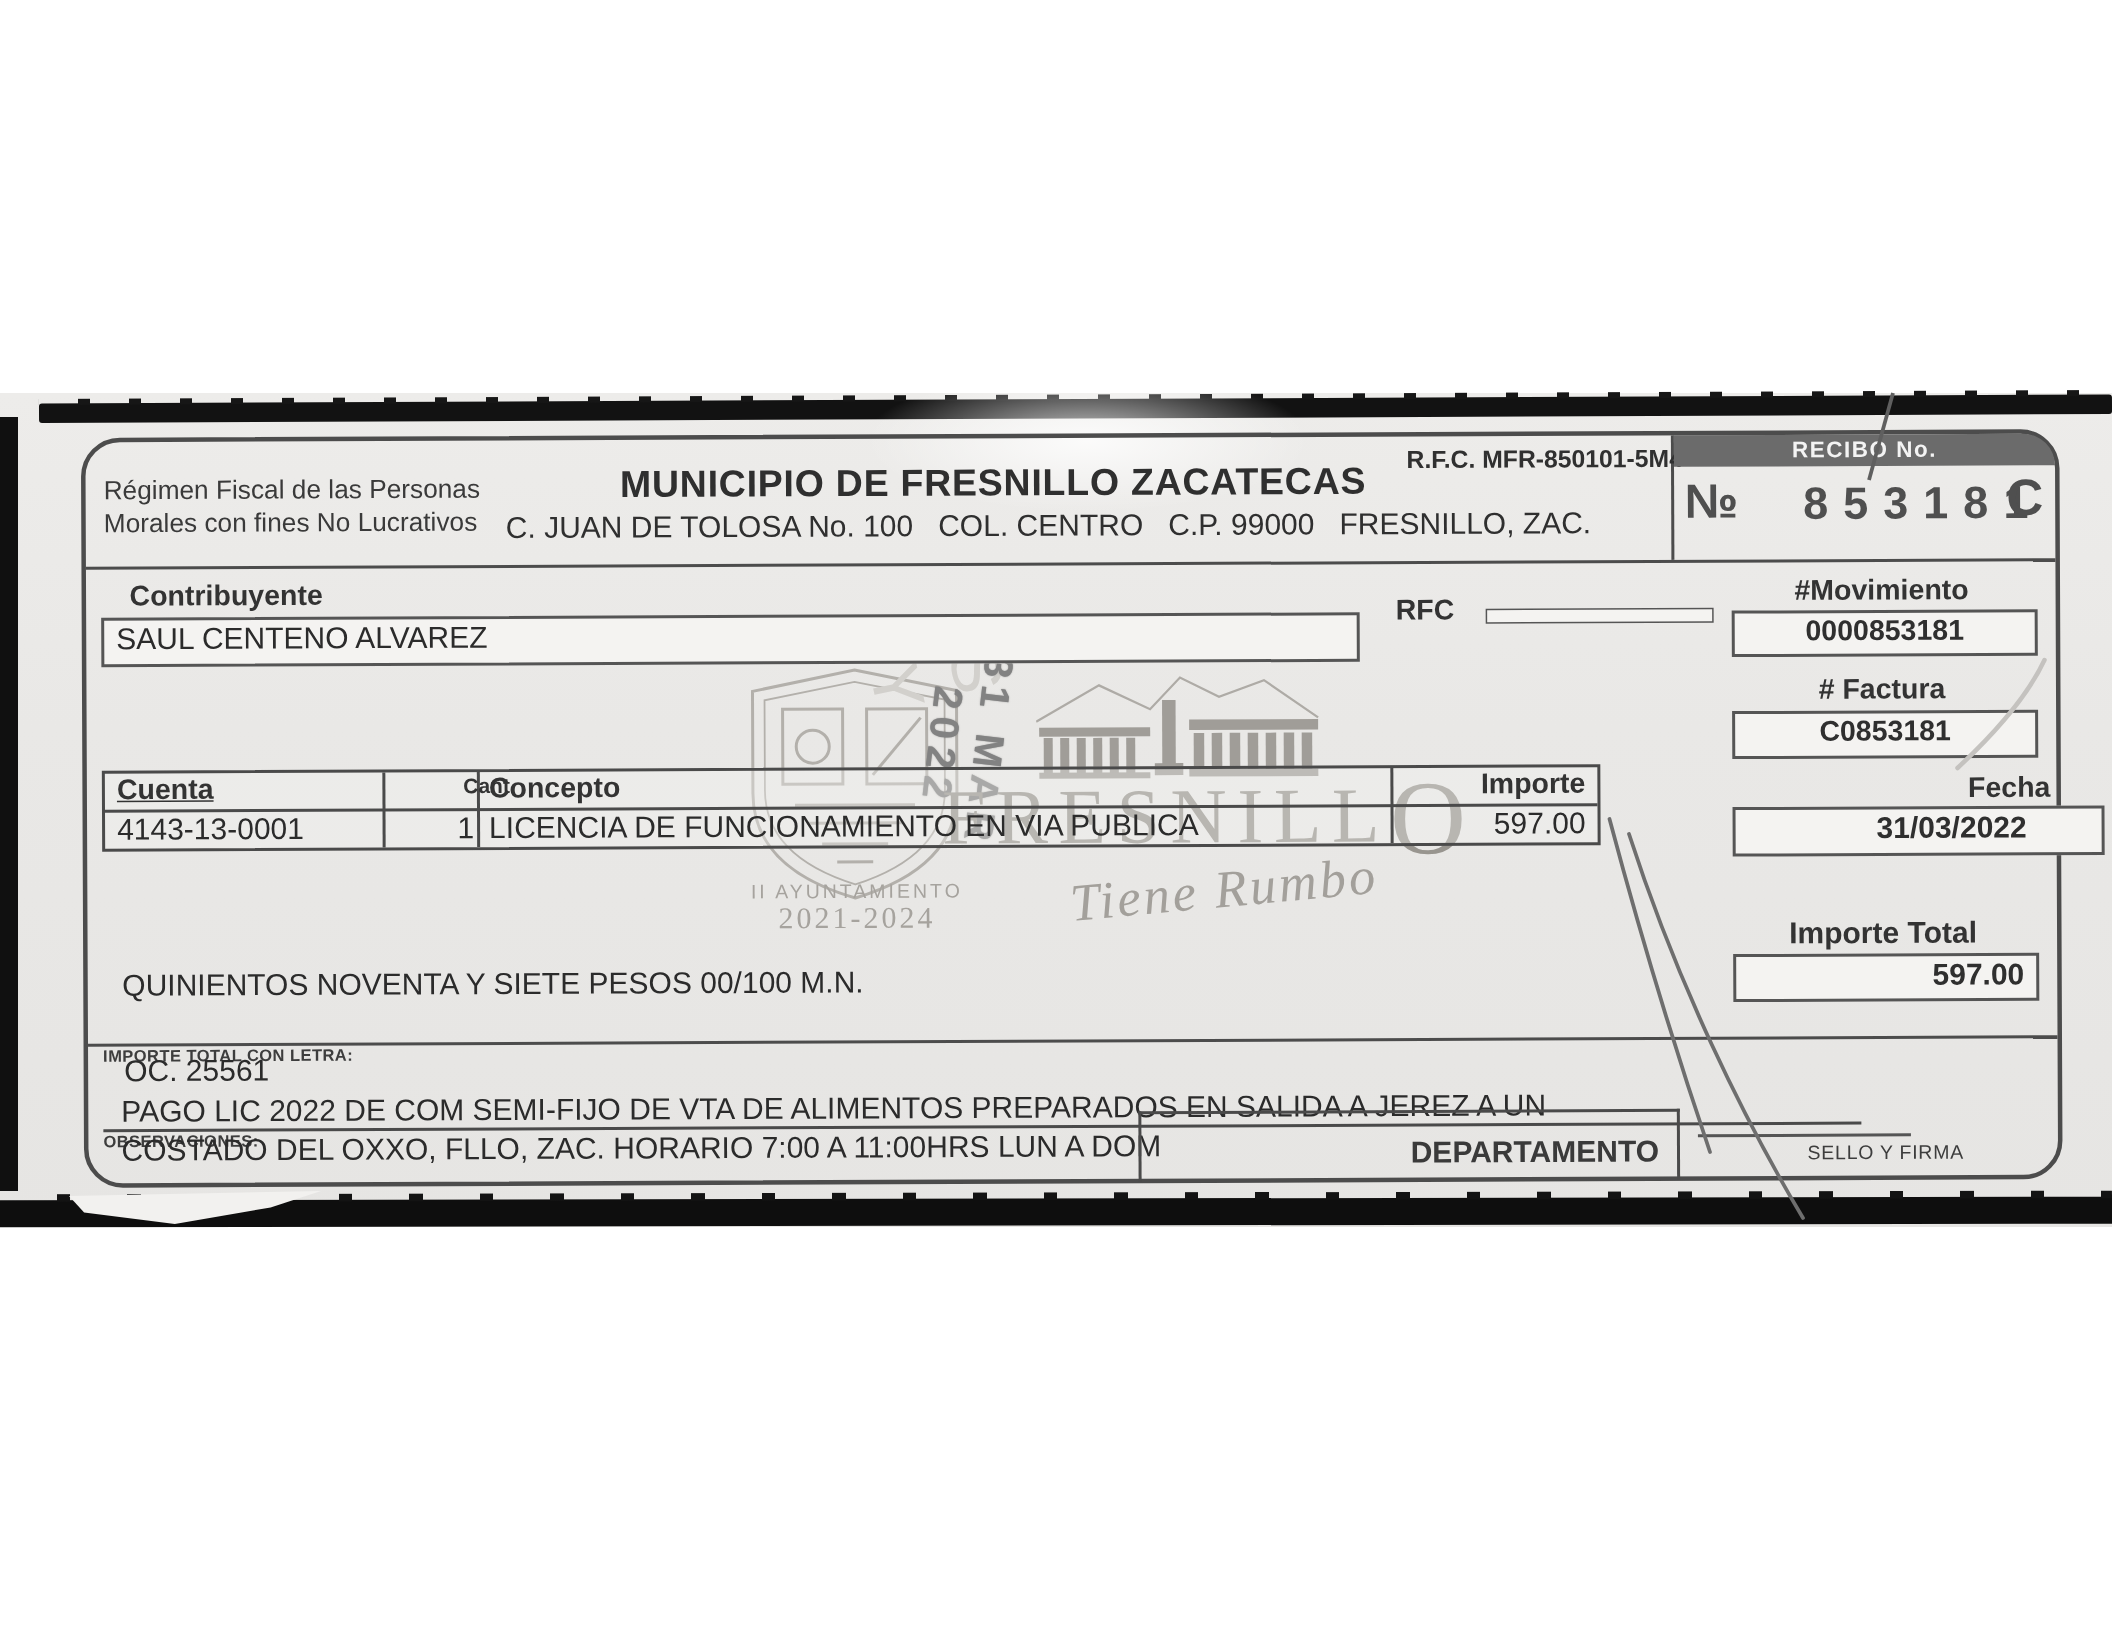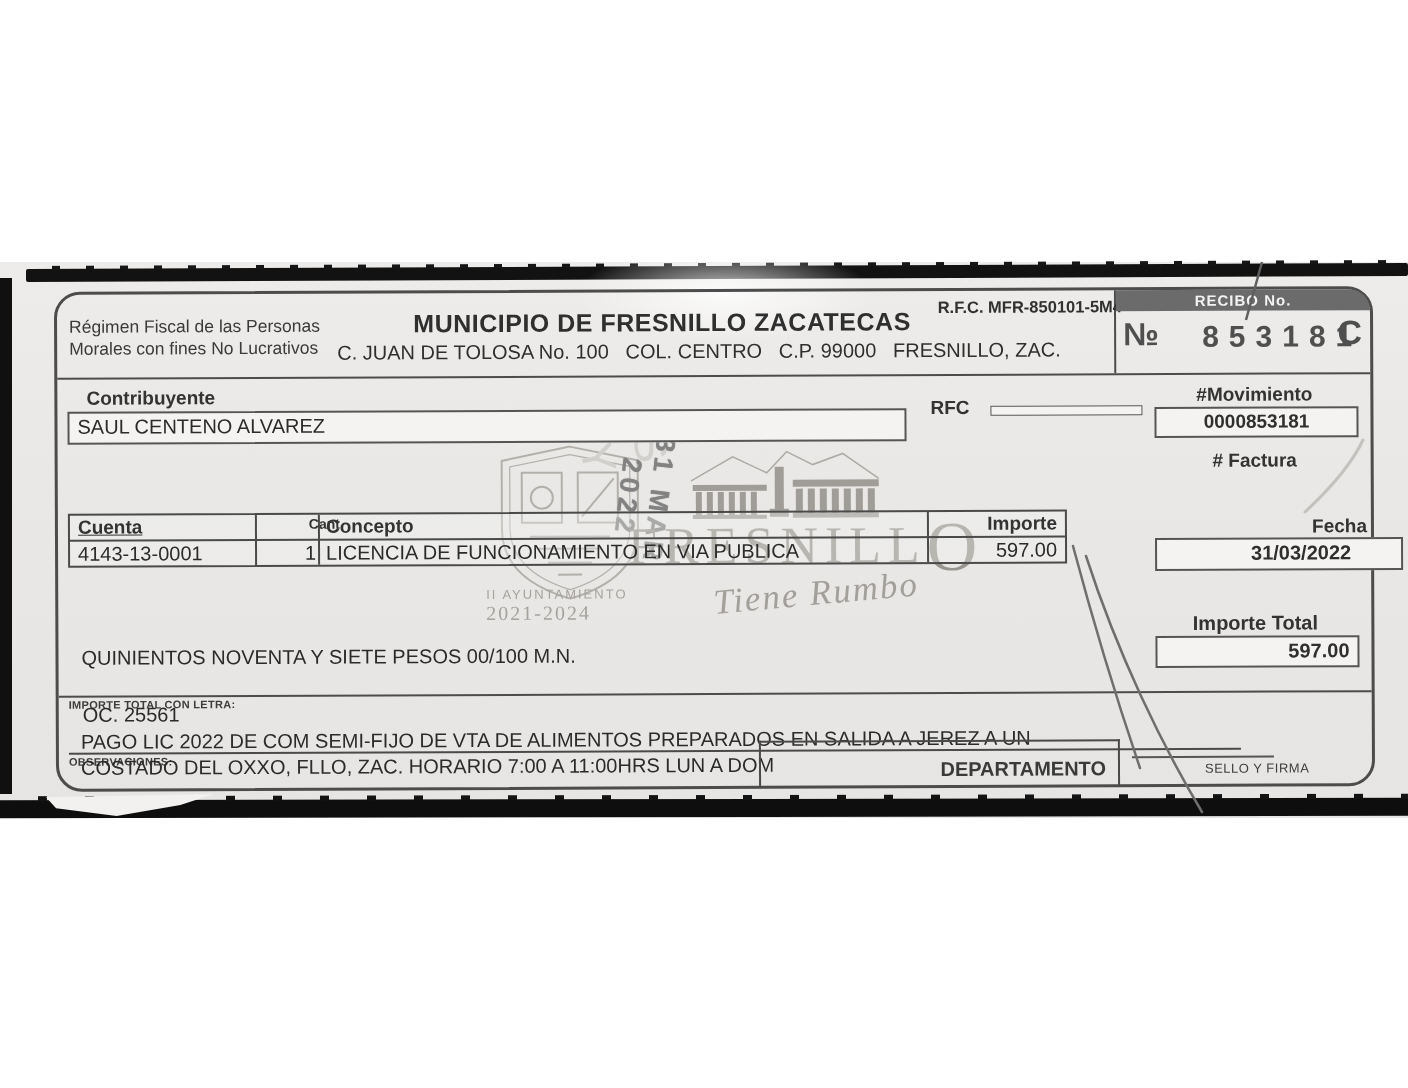--- a/index.html
+++ b/index.html
@@ -55,21 +55,21 @@
       <g fill="none" stroke="#b3b0ab" stroke-width="2">
         <path d="M80,6 L148,20 L148,88 Q148,138 80,158 Q12,138 12,88 L12,20 Z"></path>
         <path d="M80,14 L140,26 L140,86 Q140,130 80,149 Q20,130 20,86 L20,26 Z" stroke-width="1.2"></path>
         <rect x="32" y="32" width="40" height="50"></rect>
         <rect x="88" y="32" width="40" height="50"></rect>
         <circle cx="52" cy="57" r="11"></circle>
         <path d="M92,76 L124,38"></path>
         <path d="M40,96 L120,96 M48,108 L112,108 M58,122 L102,122 M68,134 L92,134"></path>
       </g>
     </svg>
-    <div class="wm" style="left:428px;top:294px;width:170px;color:#a6a39e;">
+    <div class="wm" style="left:428px;top:294px;width:170px;text-align:center;color:#a6a39e;">
       <div style="font-size:13px;letter-spacing:2px;">II AYUNTAMIENTO</div>
       <div class="serif" style="font-size:20px;letter-spacing:2px;">2021-2024</div>
     </div>
 
     <div class="wm" style="left:540px;top:120px;width:60px;font-size:46px;letter-spacing:26px;color:#d2d0cc;
                 transform:rotate(78deg);transform-origin:center;">S Y</div>
 
     <div class="wm" style="left:478px;top:176px;width:214px;text-align:center;font-size:27px;font-weight:bold;
                 letter-spacing:5px;color:#828282;transform:rotate(97deg);transform-origin:center;
                 text-shadow:0 0 1px rgba(90,90,90,.6);">31 MAR 2022</div>
@@ -130,20 +130,23 @@
     </div>
     <div class="abs lbl-b" style="left:873px;top:106px;font-size:19px;">RFC</div>
     <div class="fieldbox" style="left:933px;top:115px;width:150px;height:8px;border-width:1.5px;"></div>
 
     <div class="abs lbl-b" style="left:1085px;top:94px;width:224px;text-align:center;font-size:19px;">#Movimiento</div>
     <div class="fieldbox" style="left:1097px;top:117px;width:200px;height:27px;">
       <div class="lbl-b" style="text-align:center;font-size:19px;line-height:25px;color:#2f2f2f;">0000853181</div>
     </div>
 
     <div class="abs lbl-b" style="left:1085px;top:160px;width:224px;text-align:center;font-size:19px;"># Factura</div>
+    <div class="fieldbox" style="left:1097px;top:184px;width:200px;height:28px;">
+      <div class="lbl-b" style="text-align:center;font-size:19px;line-height:26px;color:#2f2f2f;">C0853181</div>
+    </div>
 
     <div class="abs lbl-b" style="left:1085px;top:226px;width:224px;text-align:right;font-size:19px;">Fecha</div>
     <div class="fieldbox" style="left:1097px;top:248px;width:200px;height:29px;padding-left:44px;">
       <div class="lbl-b" style="text-align:center;font-size:20px;line-height:27px;color:#2f2f2f;">31/03/2022</div>
     </div>
 
     <div class="abs lbl-b" style="left:1085px;top:322px;width:224px;text-align:center;font-size:20px;">Importe Total</div>
     <div class="fieldbox" style="left:1097px;top:346px;width:200px;height:28px;">
       <div class="lbl-b" style="text-align:right;padding-right:8px;font-size:20px;line-height:26px;color:#2f2f2f;">597.00</div>
     </div>

